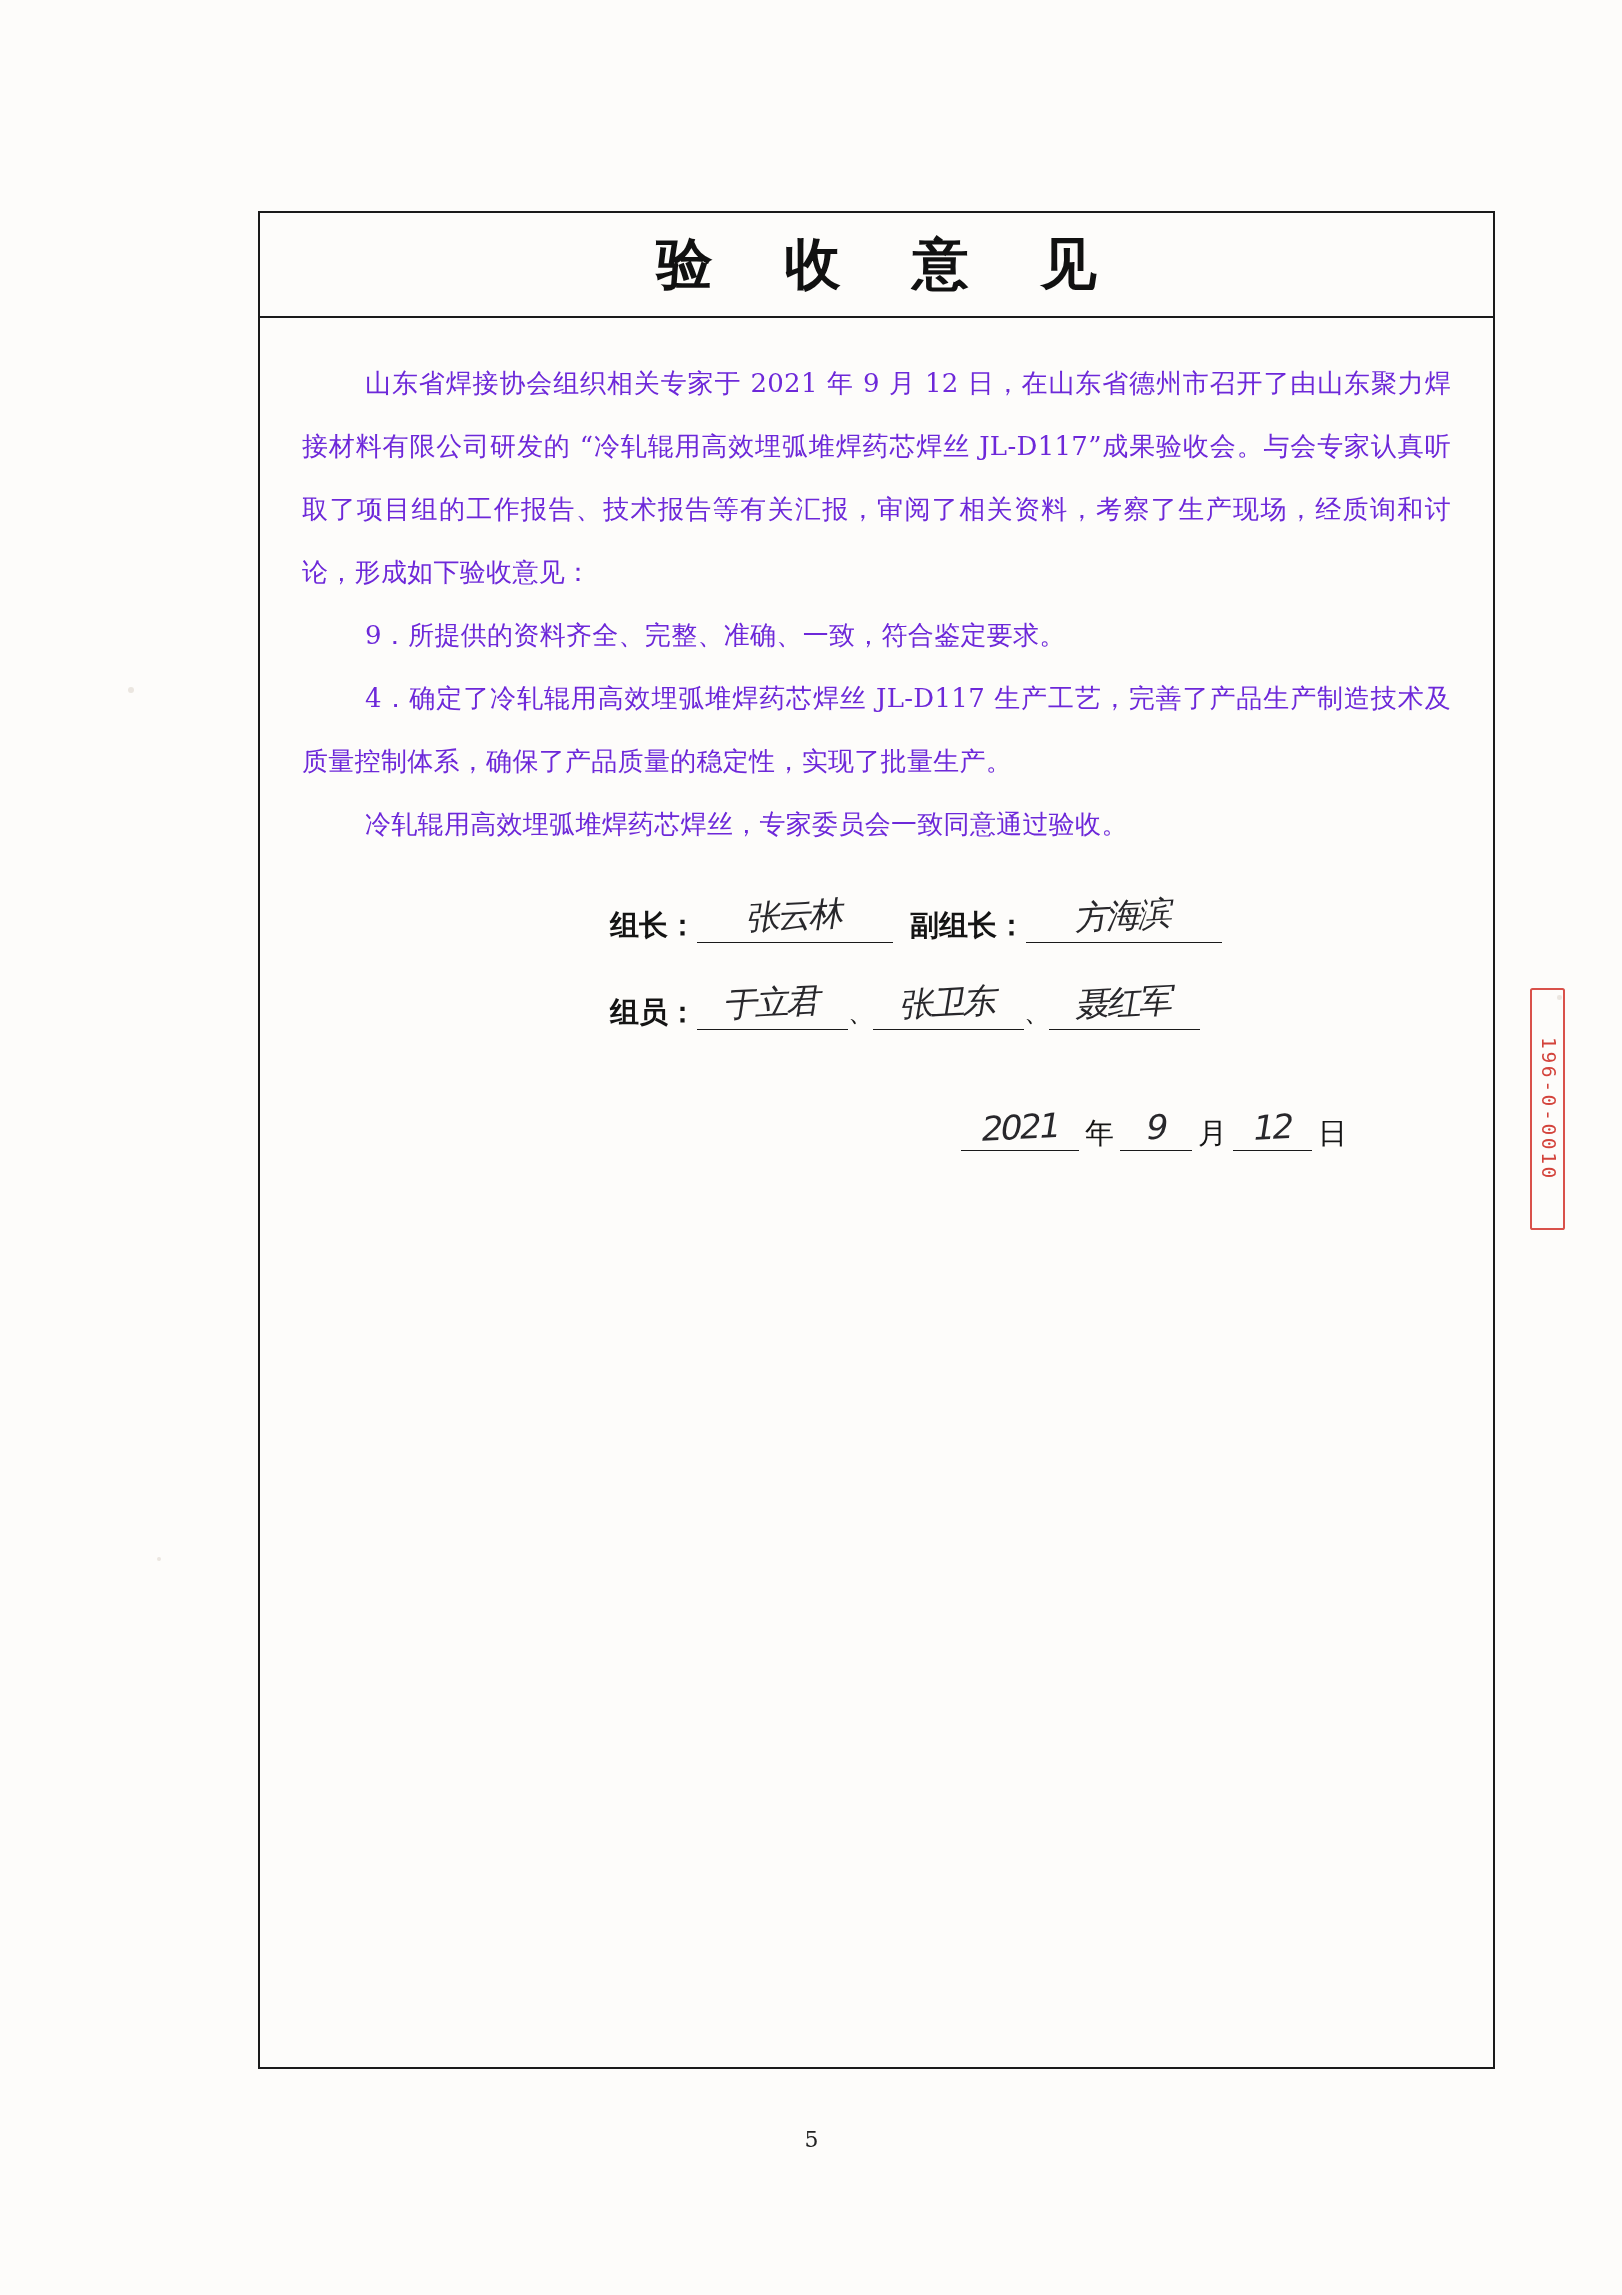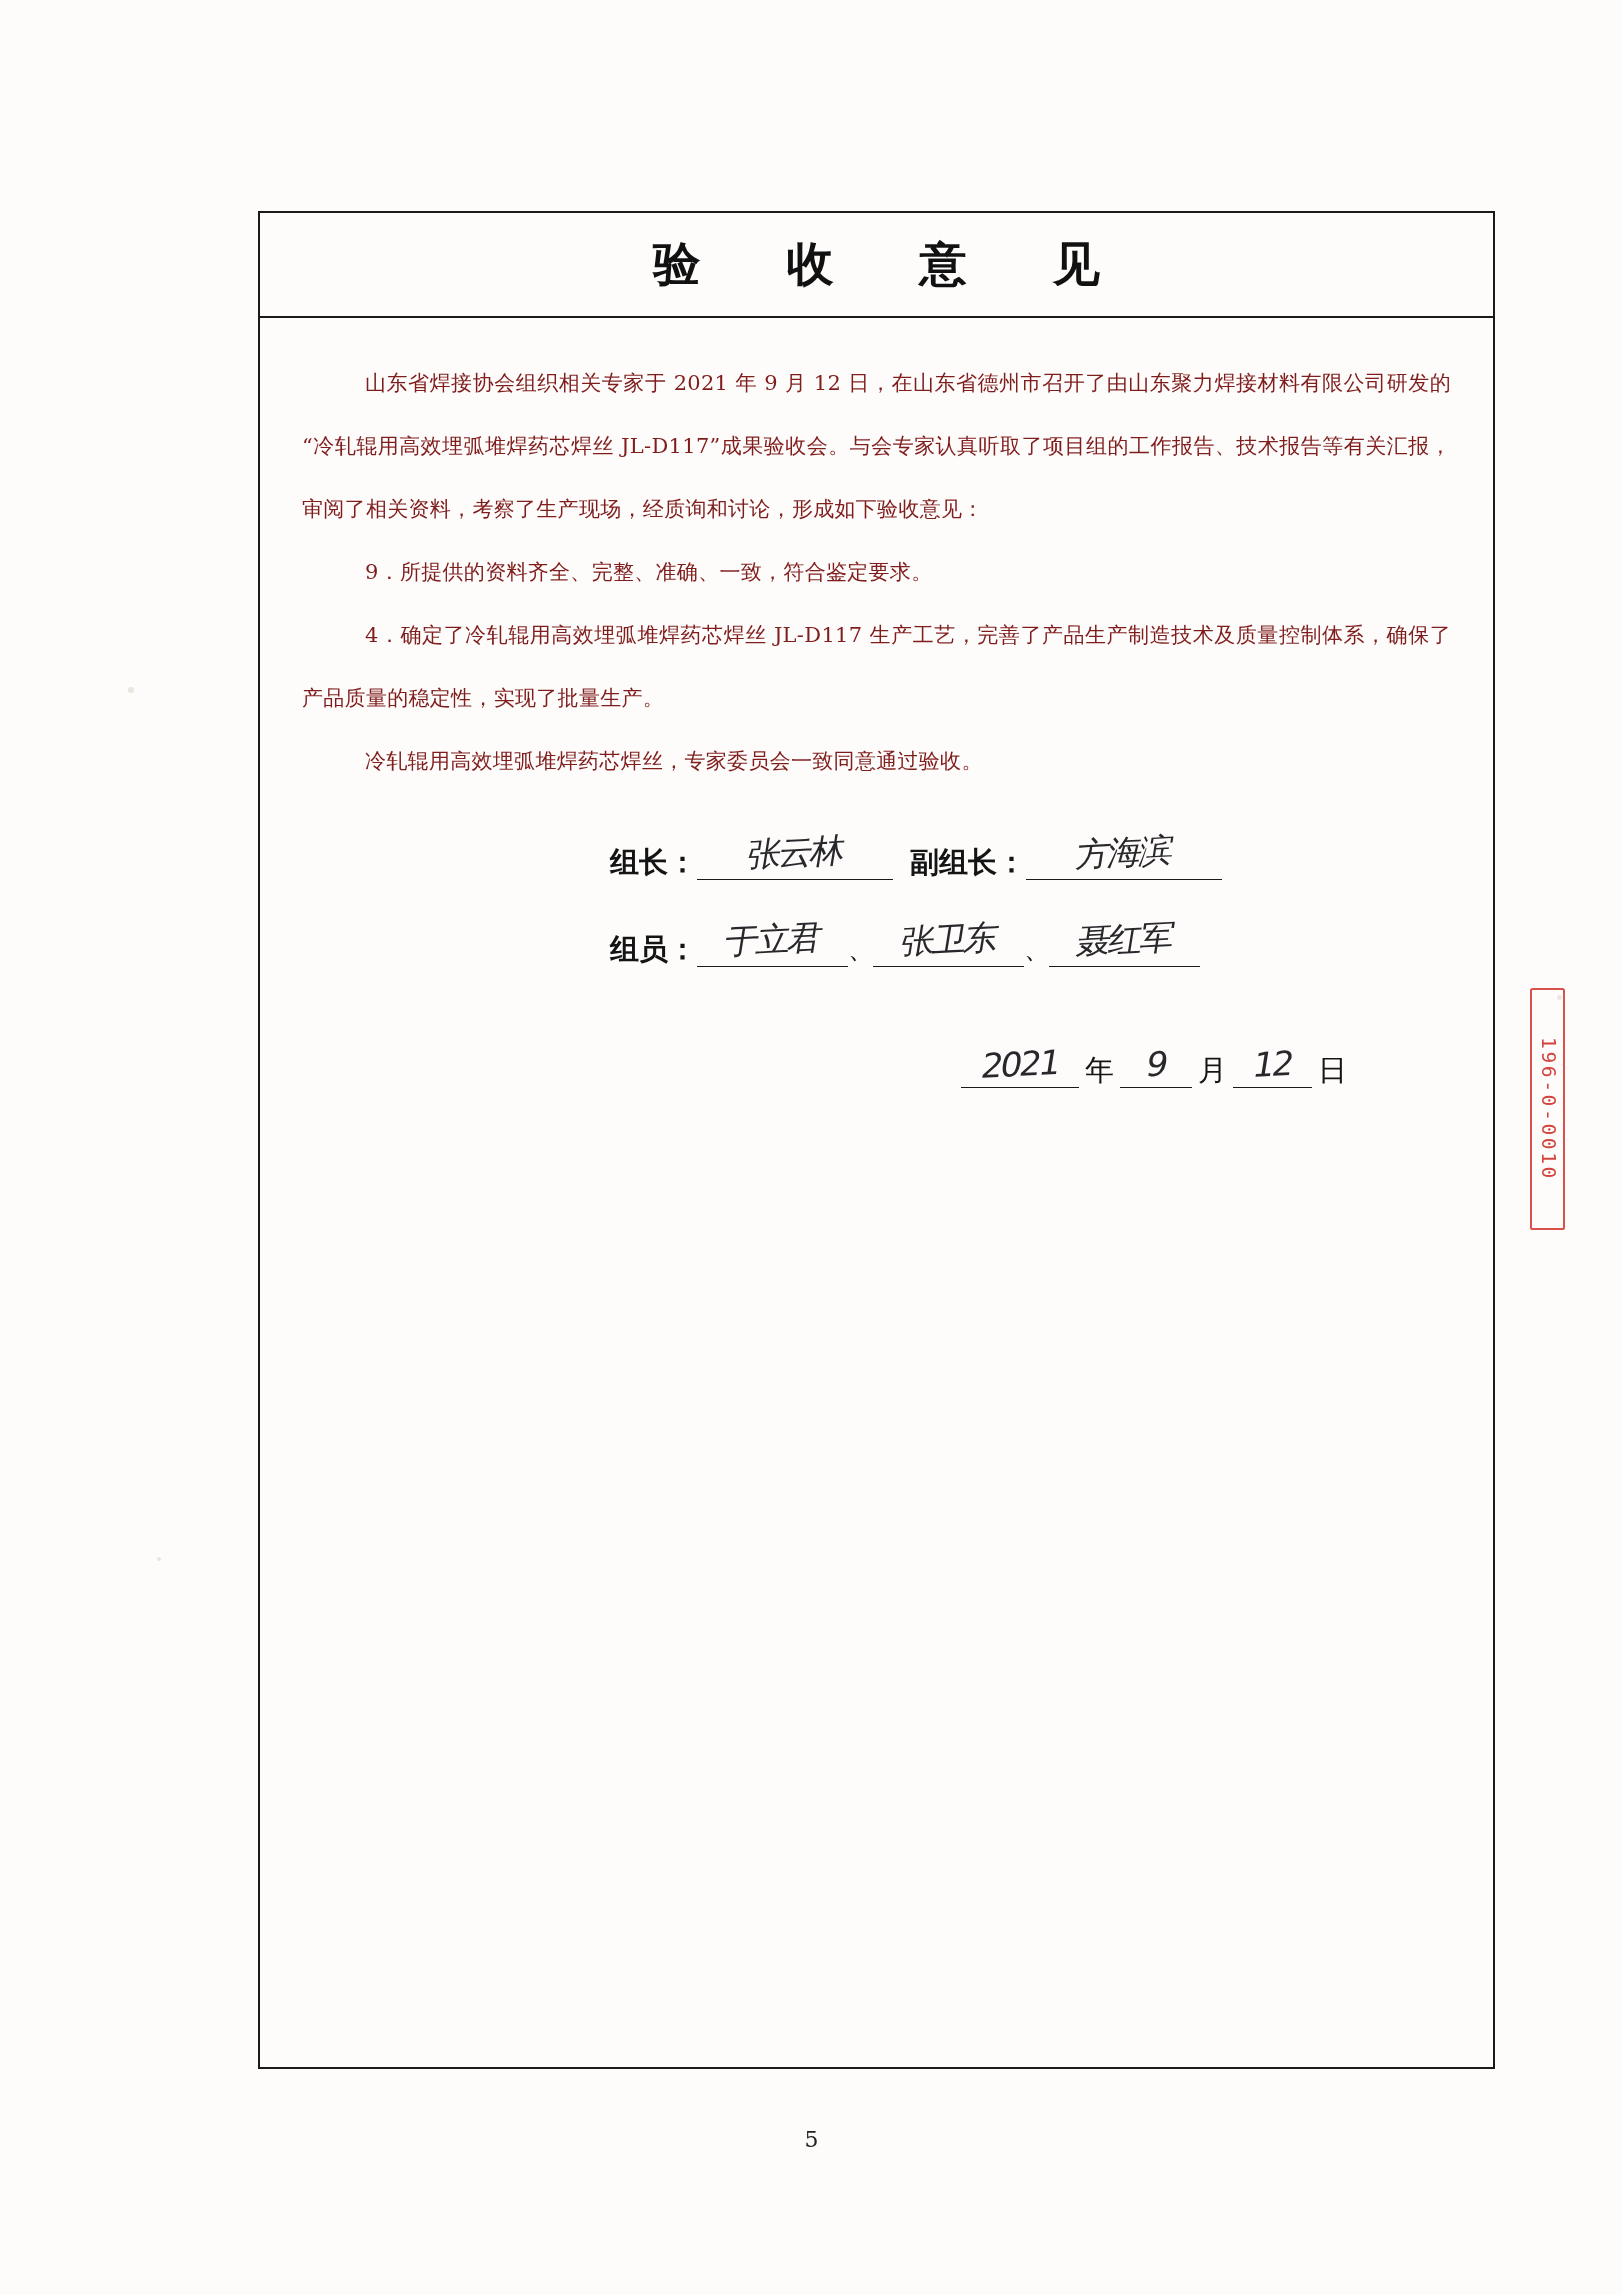--- a/index.html
+++ b/index.html
@@ -41,48 +41,48 @@
     width: 100%;
     height: 105px;
     border-bottom: 2px solid #1a1a1a;
     box-sizing: border-box;
     display: flex;
     align-items: center;
     justify-content: center;
   }
 
   .title-text {
-    font-family: Liberation Mono, monospace;
+    font-family: Liberation Serif, serif;
     font-weight: bold;
-    font-size: 47px;
+    font-size: 56px;
     letter-spacing: 29px;
     text-indent: 29px;
     color: #111;
     white-space: nowrap;
   }
 
   .body-area {
     position: absolute;
     left: 0;
     top: 105px;
     width: 100%;
     height: calc(100% - 105px);
     padding: 34px 42px 0 42px;
     box-sizing: border-box;
   }
 
   p.para {
     margin: 0 0 0 0;
     font-family: "DejaVu Serif", serif;
-    font-size: 21px;
+    font-size: 26px;
     line-height: 63px;
     text-align: justify;
     text-justify: inter-ideograph;
     text-indent: 63px;
-    color: #7f1d1d;
+    color: #6d28d9;
     letter-spacing: 0.3px;
   }
 
   .sig-block {
     margin-top: 46px;
     font-family: "DejaVu Serif", serif;
     font-size: 29px;
     color: #141414;
   }
 

